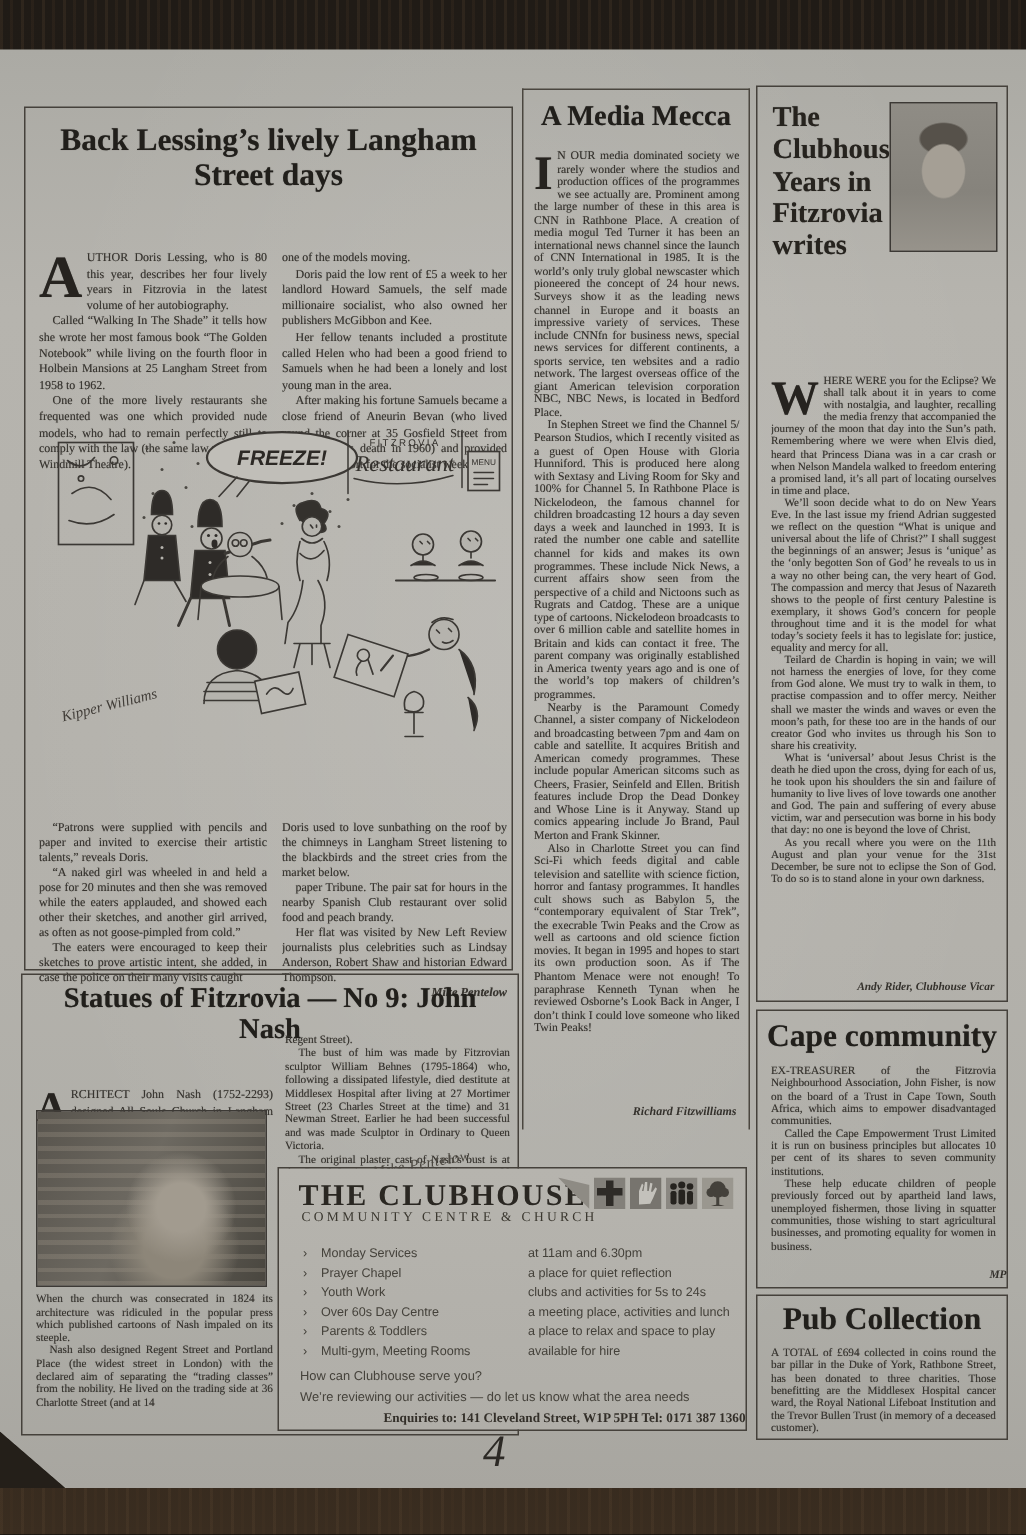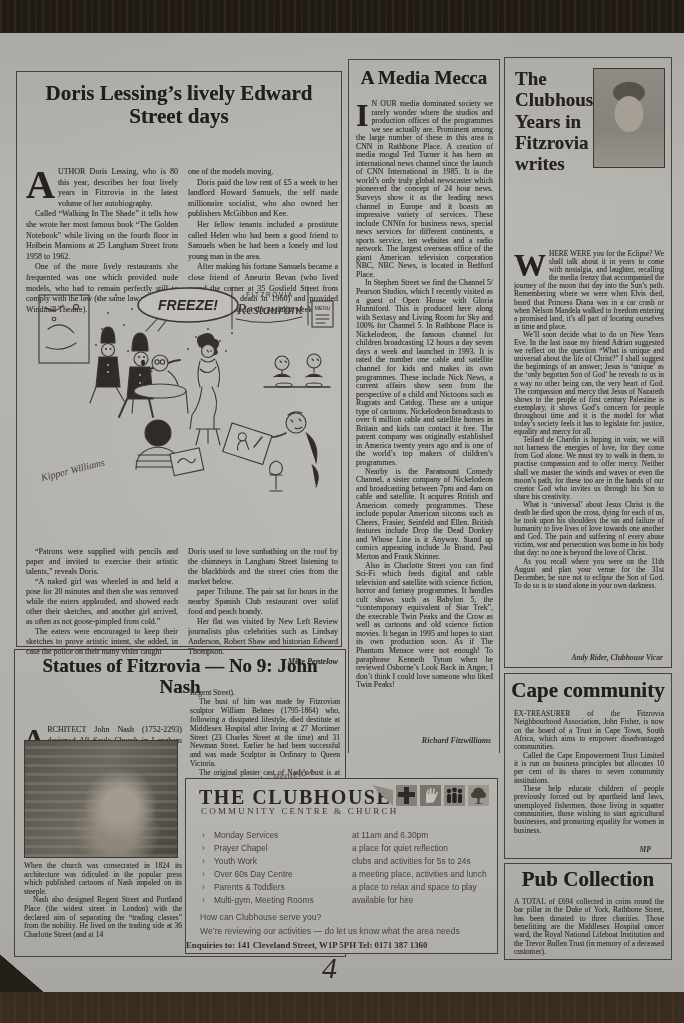--- a/index.html
+++ b/index.html
@@ -43,36 +43,36 @@
   .ad-title{font-family:"Liberation Serif","DejaVu Serif",serif;font-weight:bold;
     font-size:20px;letter-spacing:1.5px;color:#2a2722;}
   .ad-sub{font-size:9px;letter-spacing:2.2px;color:#3a372f;}
   .ad-row{position:absolute;left:16px;right:10px;height:12px;
     font-family:"Liberation Sans","DejaVu Sans",sans-serif;font-size:8.4px;color:#44413a;}
   .ad-row .b{position:absolute;left:0;top:0;}
   .ad-row .n{position:absolute;left:12px;top:0;}
   .ad-row .d{position:absolute;left:150px;top:0;}
   .ad-q{position:absolute;left:14px;font-family:"Liberation Sans","DejaVu Sans",sans-serif;
     font-size:8.6px;color:#45423b;}
-  .ad-contact{position:absolute;left:0;right:0;text-align:left;font-weight:bold;
+  .ad-contact{position:absolute;left:0;right:0;text-align:right;font-weight:bold;
     font-size:8.8px;color:#332f29;}
   .logo-sq{width:21px;height:21px;display:inline-block;vertical-align:top;margin-left:3px;}
   .pagenum{font-style:italic;font-size:30px;color:#2c2925;}
   .corner{position:absolute;left:0;top:921px;width:44px;height:38px;
     background:linear-gradient(to top right,#241f19 49%,rgba(0,0,0,0) 50%);}
   svg text{text-shadow:none;}
 </style>
 </head>
 <body>
 
 <div class="stage">
   <div class="paper">
 
     <div class="abs box" style="left:16px;top:38px;width:326px;height:576px;">
-      <div class="headline" style="margin:10px 14px 0;font-size:21px;">Doris Lessing’s lively Edward Street days</div>
+      <div class="headline" style="margin:10px 14px 0;font-size:21px;">Back Lessing’s lively Langham Street days</div>
     </div>
     <div class="col doris-col" style="left:26px;top:100px;width:152px;height:152px;">
       <p class="dc">AUTHOR Doris Lessing, who is 80 this year, describes her four lively years in Fitzrovia in the latest volume of her autobiography.</p>
       <p>Called “Walking In The Shade” it tells how she wrote her most famous book “The Golden Notebook” while living on the fourth floor in Holbein Mansions at 25 Langham Street from 1958 to 1962.</p>
       <p>One of the more lively restaurants she frequented was one which provided nude models, who had to remain perfectly still to comply with the law (the same law used by the Windmill Theatre).</p>
     </div>
     <div class="col doris-col" style="left:188px;top:100px;width:150px;height:152px;">
       <p>one of the models moving.</p>
       <p>Doris paid the low rent of £5 a week to her landlord Howard Samuels, the self made millionaire socialist, who also owned her publishers McGibbon and Kee.</p>
       <p>Her fellow tenants included a prostitute called Helen who had been a good friend to Samuels when he had been a lonely and lost young man in the area.</p>
@@ -268,21 +268,21 @@
       <div class="byline abs" style="right:8px;bottom:5px;font-size:7.6px;">Andy Rider, Clubhouse Vicar</div>
     </div>
 
     <div class="abs box" style="left:504px;top:640px;width:168px;height:186px;">
       <div class="headline" style="margin:5px 4px 4px;font-size:21px;">Cape community</div>
       <div class="col small-col" style="left:9px;top:36px;width:150px;height:134px;">
         <p>EX-TREASURER of the Fitzrovia Neighbourhood Association, John Fisher, is now on the board of a Trust in Cape Town, South Africa, which aims to empower disadvantaged communities.</p>
         <p>Called the Cape Empowerment Trust Limited it is run on business principles but allocates 10 per cent of its shares to seven community institutions.</p>
         <p>These help educate children of people previously forced out by apartheid land laws, unemployed fishermen, those living in squatter communities, those wishing to start agricultural businesses, and promoting equality for women in business.</p>
       </div>
-      <div class="byline abs" style="right:20px;bottom:4px;font-size:7.6px;">MP</div>
+      <div class="byline abs" style="right:0;bottom:4px;font-size:7.6px;">MP</div>
     </div>
 
     <div class="abs box" style="left:504px;top:830px;width:168px;height:97px;">
       <div class="headline" style="margin:4px 4px 3px;font-size:21px;">Pub Collection</div>
       <div class="col small-col" style="left:9px;top:34px;width:150px;height:60px;">
         <p>A TOTAL of £694 collected in coins round the bar pillar in the Duke of York, Rathbone Street, has been donated to three charities. Those benefitting are the Middlesex Hospital cancer ward, the Royal National Lifeboat Institution and the Trevor Bullen Trust (in memory of a deceased customer).</p>
       </div>
     </div>
 
     <div class="abs box ad" style="left:185px;top:745px;width:313px;height:176px;">

